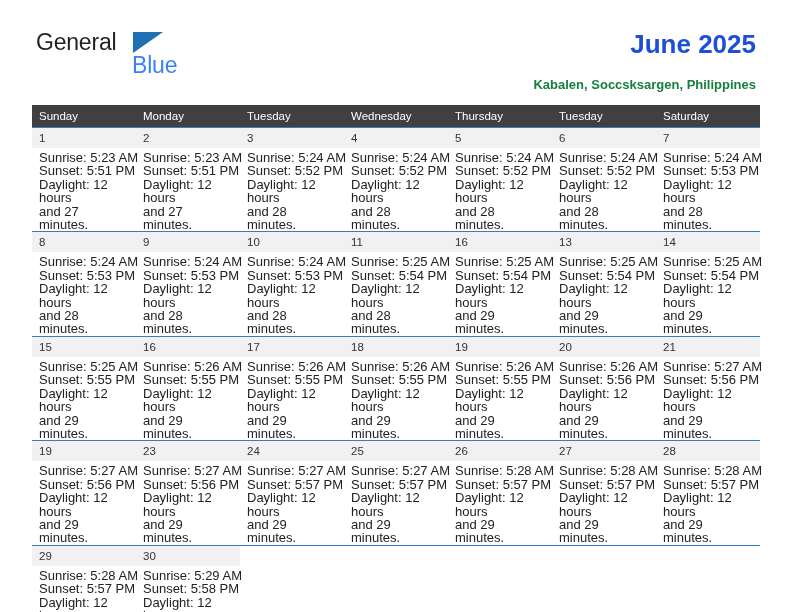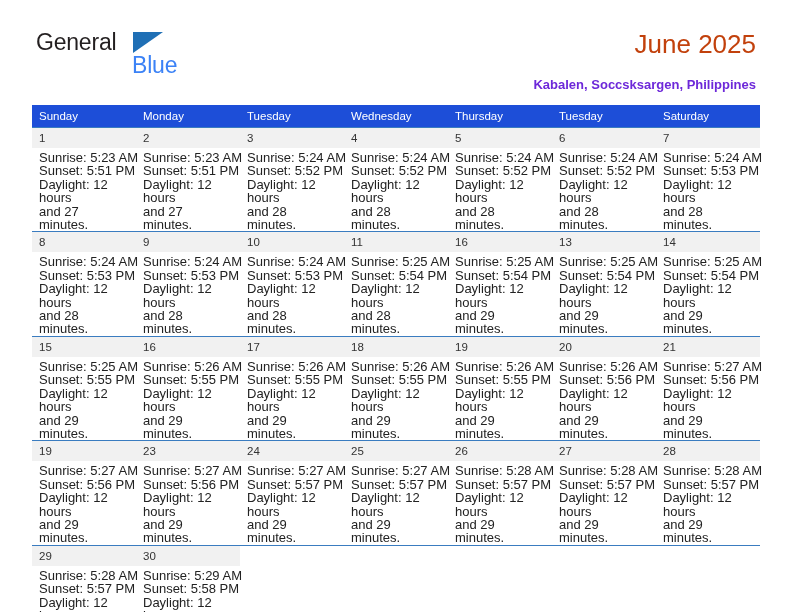--- a/index.html
+++ b/index.html
@@ -59,51 +59,51 @@
     line-height: 26px;
     color: #3b82f6;
     letter-spacing: -0.2px;
   }
   .title {
     position: absolute;
     right: 36px;
     top: 28px;
     font-size: 26px;
     line-height: 32px;
-    color: #c2410c;
-    font-weight: 400;
+    color: #1d4ed8;
+    font-weight: 700;
     text-align: right;
     white-space: nowrap;
   }
   .subtitle {
     position: absolute;
     right: 36px;
     top: 77px;
     font-size: 13px;
     line-height: 16px;
-    color: #6d28d9;
+    color: #15803d;
     font-weight: bold;
     text-align: right;
     white-space: nowrap;
   }
 
   
   .calendar {
     position: absolute;
     left: 32px;
     top: 105px;
     width: 728px;
   }
   table.cal {
     width: 728px;
     border-collapse: collapse;
     table-layout: fixed;
   }
   table.cal th {
-    background: #1d4ed8;
+    background: #404040;
     color: #ffffff;
     font-size: 11.5px;
     font-weight: normal;
     text-align: left;
     padding: 5px 0 5px 7px;
     height: 19px;
     box-sizing: border-box;
     border: none;
   }
   table.cal td {

